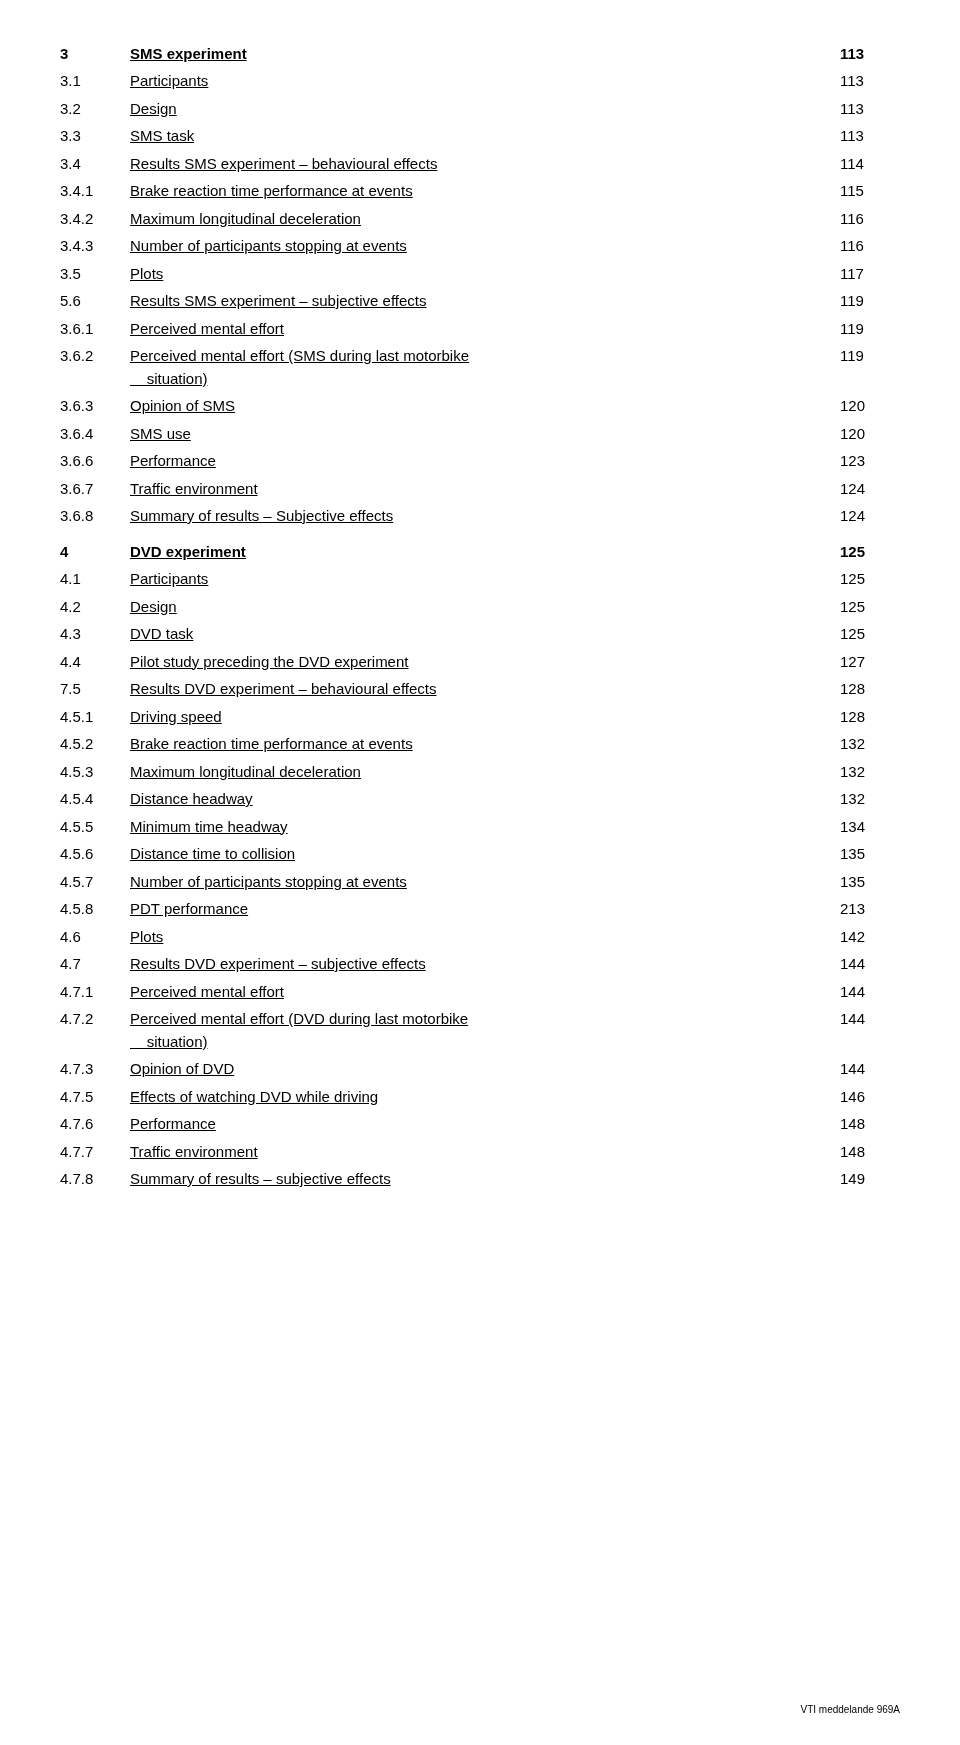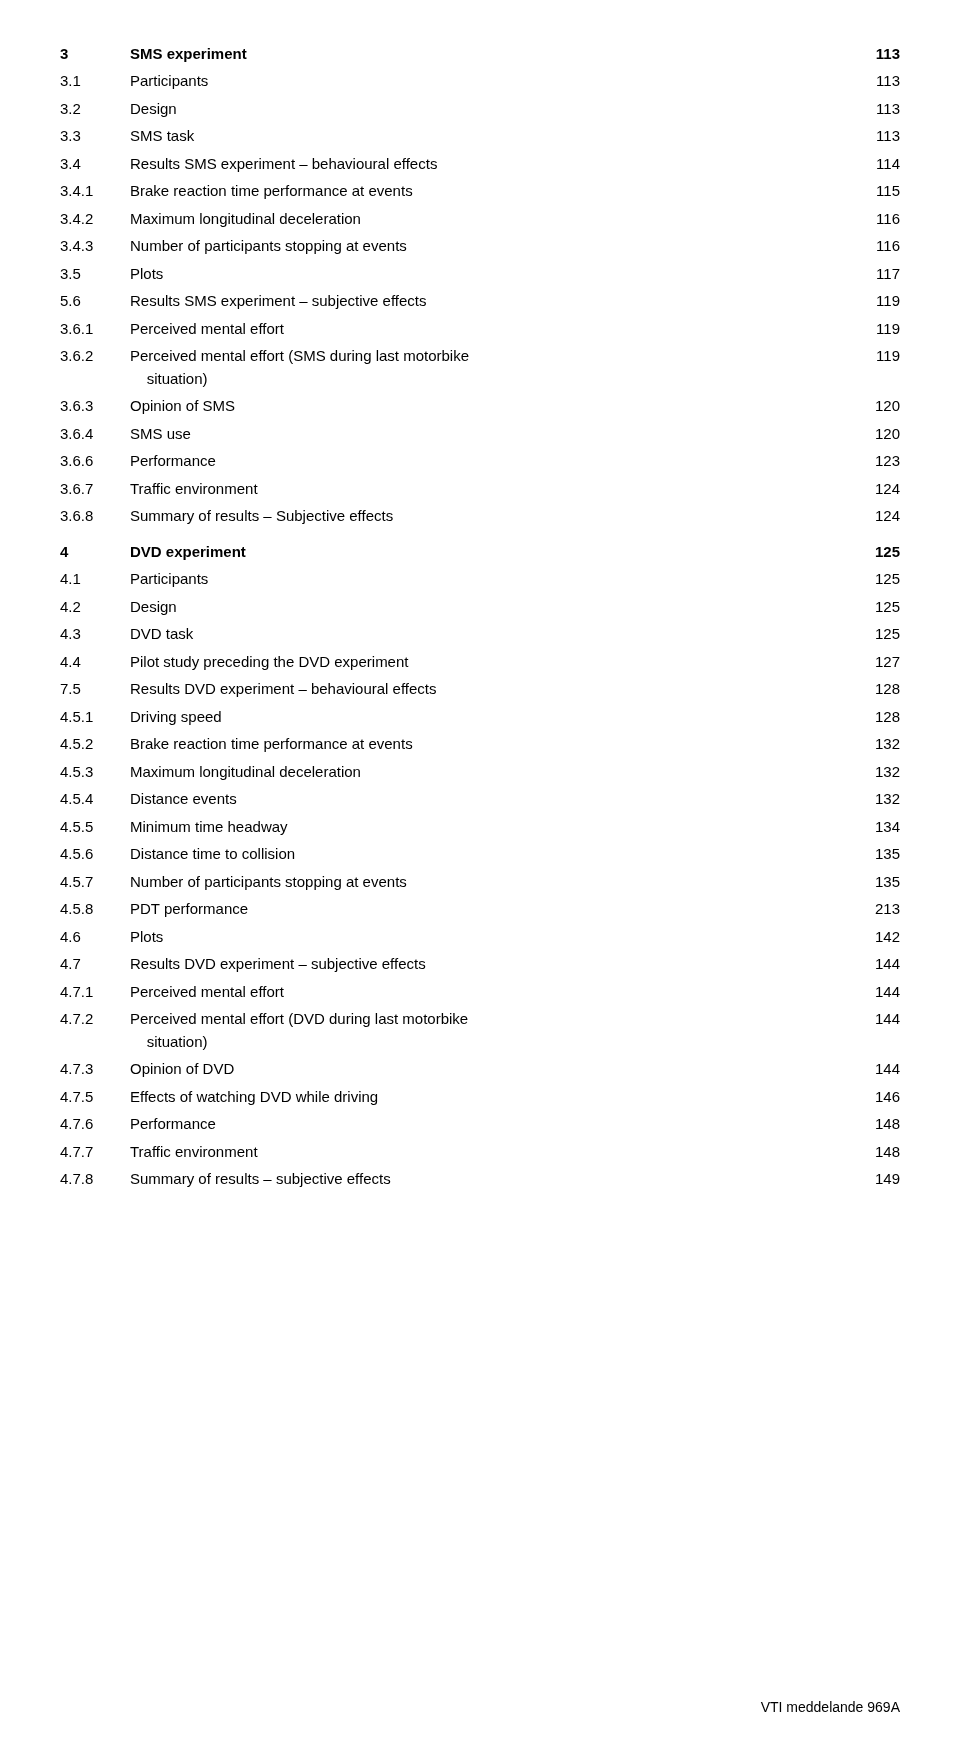--- a/index.html
+++ b/index.html
@@ -29,37 +29,38 @@
       line-height: 1.5;
     }
 
     .toc-table .col-num {
       width: 70px;
       white-space: nowrap;
     }
 
     .toc-table .col-title {
       width: auto;
+      text-decoration: underline;
     }
 
     .toc-table .col-page {
       width: 60px;
-      text-align: right;
+      text-align: left;
       white-space: nowrap;
     }
 
     .bold-row td {
       font-weight: bold;
     }
 
     .footer {
       position: absolute;
       bottom: 30px;
       right: 60px;
-      font-size: 14px;
+      font-size: 10px;
       color: #000;
       margin-left: 41px;
     }
   </style>
 </head>
 <body>
 
 <table class="toc-table">
   <tbody id="toc-body">
       <tr class="bold-row">
@@ -190,21 +191,21 @@
         <td class="col-title">Brake reaction time performance at events</td>
         <td class="col-page">132</td>
       </tr>
       <tr>
         <td class="col-num">4.5.3</td>
         <td class="col-title">Maximum longitudinal deceleration</td>
         <td class="col-page">132</td>
       </tr>
       <tr>
         <td class="col-num">4.5.4</td>
-        <td class="col-title">Distance events</td>
+        <td class="col-title">Distance headway</td>
         <td class="col-page">132</td>
       </tr>
       <tr>
         <td class="col-num">4.5.5</td>
         <td class="col-title">Minimum time headway</td>
         <td class="col-page">134</td>
       </tr>
       <tr>
         <td class="col-num">4.5.6</td>
         <td class="col-title">Distance time to collision</td>

